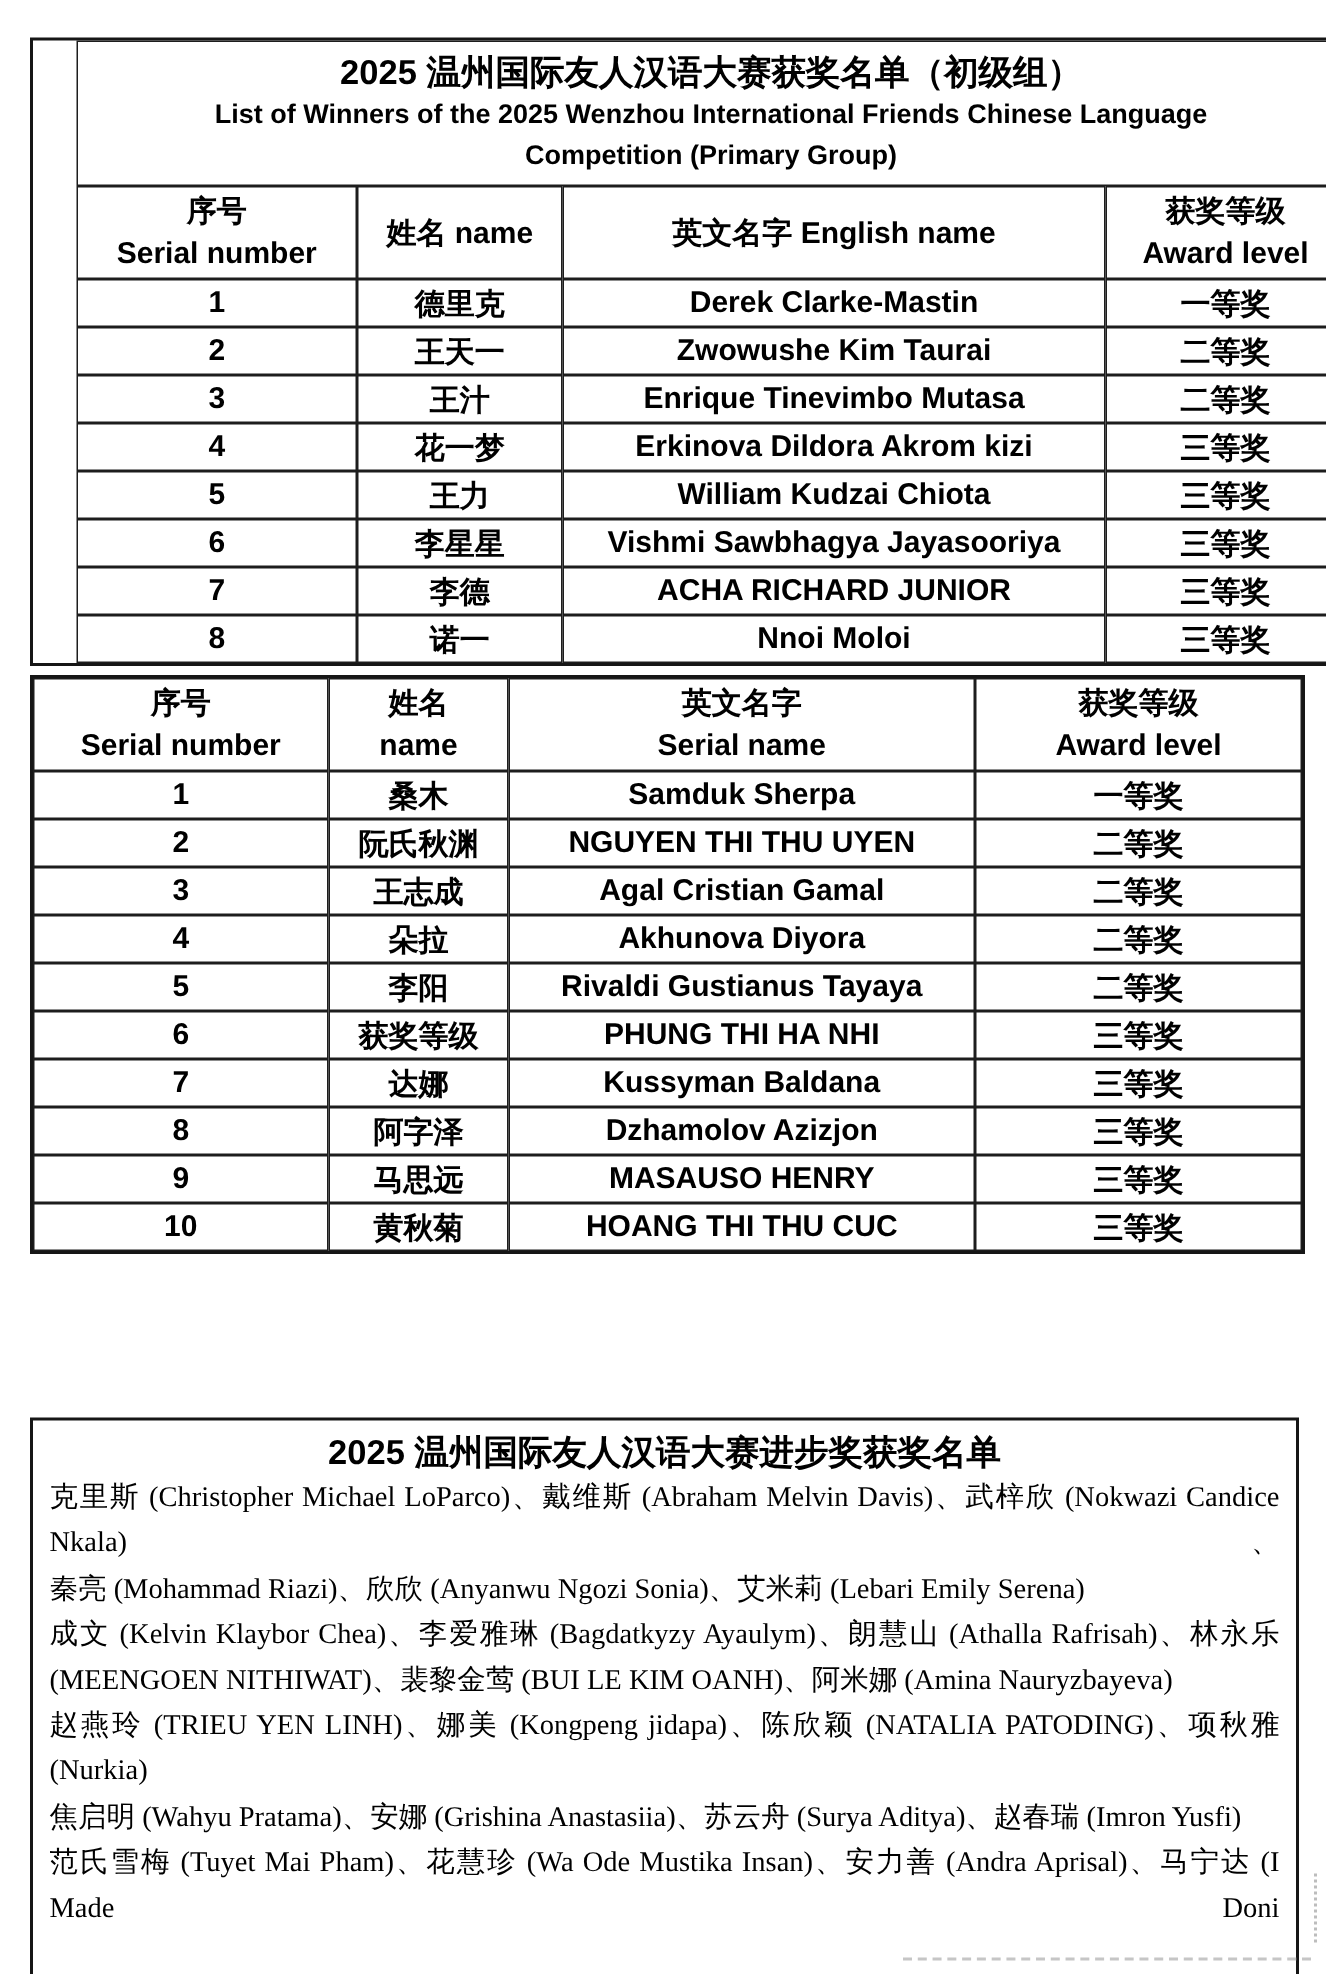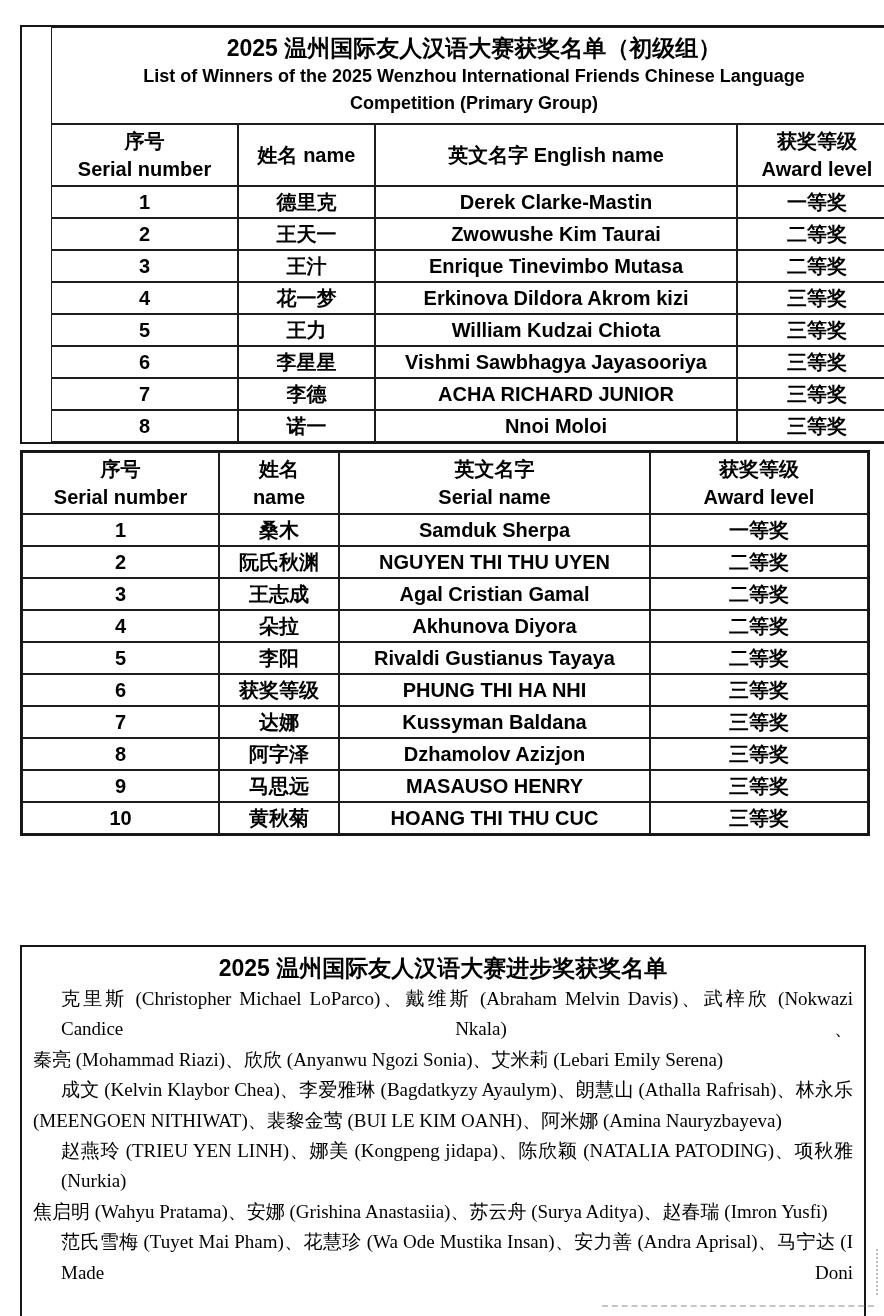--- a/index.html
+++ b/index.html
@@ -88,21 +88,20 @@
     font-family: "Liberation Serif", "DejaVu Serif", serif;
     font-size: 19px;
     line-height: 30.4px;
     white-space: nowrap;
     text-align: left;
   }
   .body-line.jl {
     white-space: normal;
     text-align: justify;
     text-align-last: justify;
-    margin-left: 28px;
   }
   .scan-artifact-h {
     position: absolute;
     left: 602px;
     top: 1305px;
     width: 272px;
     border-top: 2px dashed #c6c6c6;
   }
   .scan-artifact-v {
     position: absolute;

